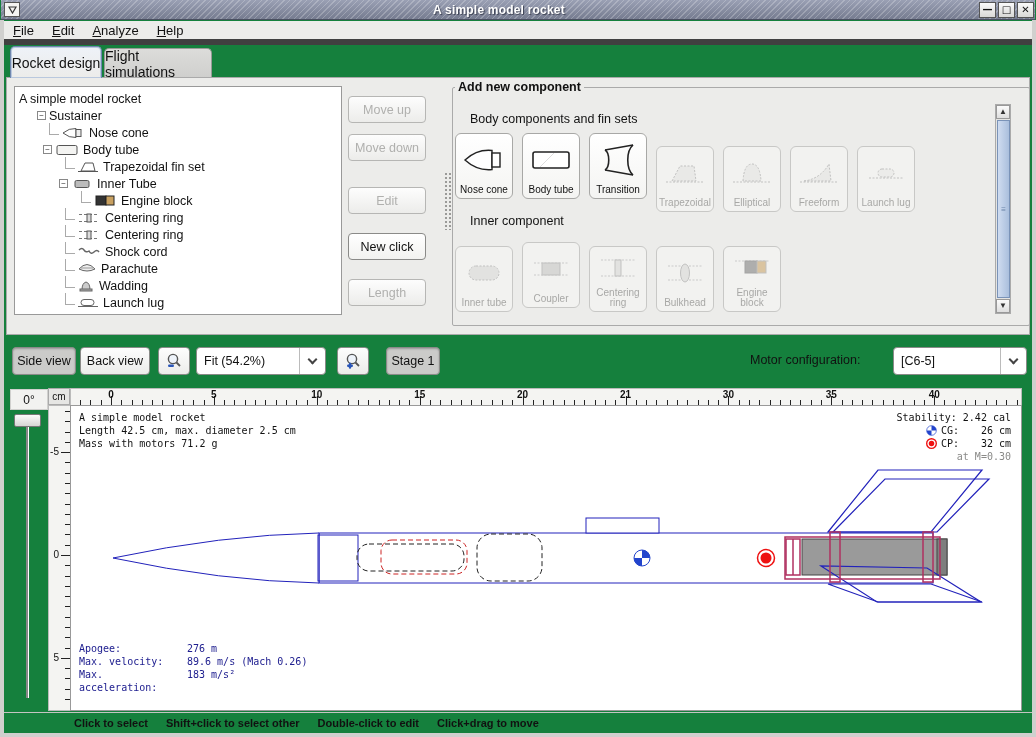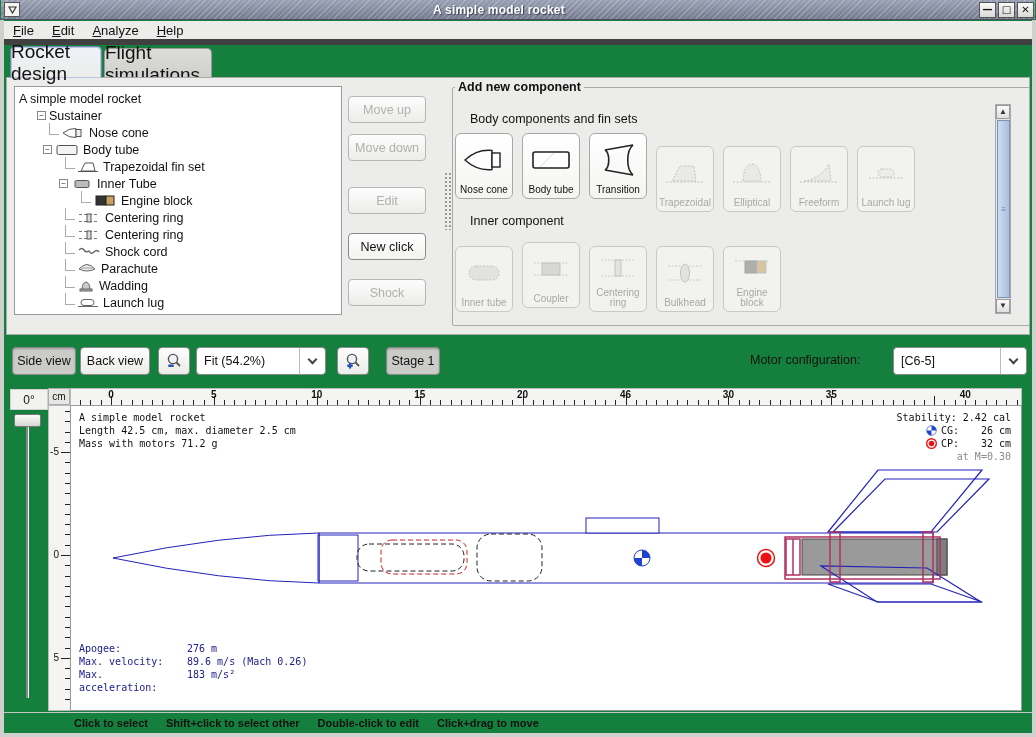--- a/index.html
+++ b/index.html
@@ -21,21 +21,21 @@
     font-weight:bold;font-family:"DejaVu Sans",sans-serif;}
   #sys-icon{width:16px;height:15px;margin-left:3px;background:#f4f4f2;border:1px solid #555;
     display:flex;align-items:center;justify-content:center;font-size:9px;color:#222;}
   
   #menubar{position:absolute;left:4px;top:21px;width:1028px;height:24px;background:#ececea;
     display:flex;align-items:center;border-bottom:6px solid #404040;}
   .menu-item{display:inline-block;padding:2px 9px;font-size:13px;}
   .menu-item::first-letter{text-decoration:underline;}
   
   .tab{position:absolute;top:48px;height:30px;border:1px solid #9a9a98;border-bottom:none;
-    border-radius:5px 5px 0 0;font-size:19px;display:flex;align-items:center;justify-content:center;
+    border-radius:5px 5px 0 0;font-size:14px;display:flex;align-items:center;justify-content:center;
     background:linear-gradient(#dcdcda,#cfcfcd);}
   #tab-rocket{left:10px;width:92px;top:46px;height:32px;background:linear-gradient(#eef2f8,#ececea);
     border:1px solid #6f87ae;border-bottom:none;box-shadow:0 0 0 1px #b9c8de inset;z-index:3;}
   #tab-flight{left:104px;width:108px;}
   #upper-panel{position:absolute;left:6px;top:77px;width:1024px;height:258px;border:1px solid #aaa;background:#ececea;}
   
   #tree{position:absolute;left:14px;top:86px;width:328px;height:229px;background:#fff;
     border:1px solid #999;font-size:12.5px;overflow:hidden;padding-top:3px;}
   .trow{height:17px;display:flex;align-items:center;white-space:nowrap;}
   .conn{width:10px;height:12px;border-left:1px solid #aaa;border-bottom:1px solid #aaa;
@@ -251,21 +251,21 @@
           </svg>
         </span>
       <span>Launch lug</span>
       </div>
   </div>
 
   <div class="btn" style="top:96px">Move up</div>
   <div class="btn" style="top:134px">Move down</div>
   <div class="btn" style="top:187px">Edit</div>
   <div class="btn enabled" style="top:233px">New click</div>
-  <div class="btn" style="top:279px">Shock</div>
+  <div class="btn" style="top:279px">Length</div>
   <div id="divider-dots"></div>
 
   <fieldset id="addnew">
     <legend>Add new component</legend>
   </fieldset>
   <div class="sect-label" style="left:470px;top:112px">Body components and fin sets</div>
 
   <div class="comp-btn" style="left:455px;top:133px">
     <span class="cicon">
         <svg width="46" height="32" viewBox="0 0 46 32">
@@ -516,24 +516,24 @@
       <div class="tick" style="left: 904.36px; height: 5px;"></div>
       <div class="tick" style="left: 914.65px; height: 5px;"></div>
       <div class="tick" style="left: 924.94px; height: 5px;"></div>
       <div class="tick" style="left: 935.23px; height: 5px;"></div>
       <div class="tick" style="left: 945.52px; height: 5px;"></div>
       <span class="rnum" style="left: 40px;">0</span>
       <span class="rnum" style="left: 142.9px;">5</span>
       <span class="rnum" style="left: 245.8px;">10</span>
       <span class="rnum" style="left: 348.7px;">15</span>
       <span class="rnum" style="left: 451.6px;">20</span>
-      <span class="rnum" style="left: 554.5px;">46</span>
+      <span class="rnum" style="left: 554.5px;">21</span>
       <span class="rnum" style="left: 657.4px;">30</span>
       <span class="rnum" style="left: 760.3px;">35</span>
-      <span class="rnum" style="left: 863.2px; margin-left: 31px;">40</span>
+      <span class="rnum" style="left: 863.2px;">40</span>
     </div>
   <div id="v-ruler">
       <div class="tick" style="top: 4.94px; width: 5px; right: 0px;"></div>
       <div class="tick" style="top: 15.23px; width: 5px; right: 0px;"></div>
       <div class="tick" style="top: 25.52px; width: 5px; right: 0px;"></div>
       <div class="tick" style="top: 35.81px; width: 5px; right: 0px;"></div>
       <div class="tick" style="top: 46.1px; width: 9px; right: 0px;"></div>
       <div class="tick" style="top: 56.39px; width: 5px; right: 0px;"></div>
       <div class="tick" style="top: 66.68px; width: 5px; right: 0px;"></div>
       <div class="tick" style="top: 76.97px; width: 5px; right: 0px;"></div>

